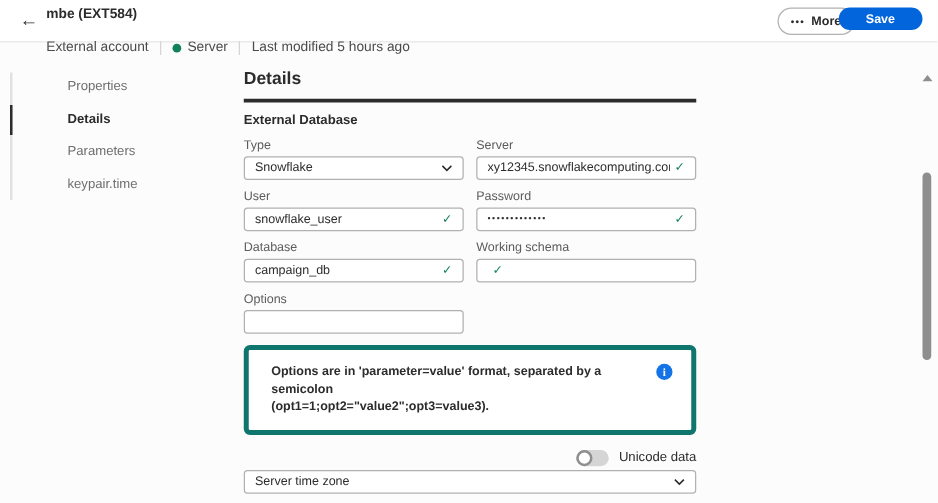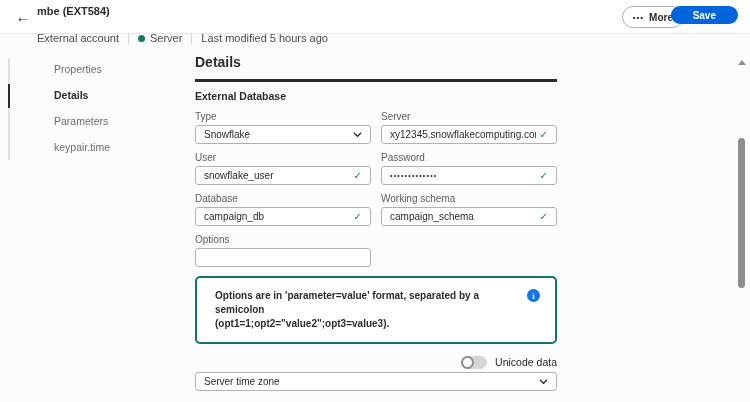--- a/index.html
+++ b/index.html
@@ -72,21 +72,21 @@
   }
   .f-select { cursor: pointer; }
   .f-input .val, .f-select .val { flex: 1; white-space: nowrap; overflow: hidden; }
   .pwd .val { font-size: 7px; letter-spacing: 1.2px; }
   .check { color: #12805c; font-size: 10px; font-weight: 700; margin-left: 4px; }
   .chev { margin-left: 4px; width: 9px; height: 9px; }
   .chev svg { display: block; }
 
   
   .info-box {
-    position: relative; margin-top: 9px; border: 2px solid #0f766e; border-radius: 5px;
+    position: relative; margin-top: 9px; border: 4px solid #0f766e; border-radius: 5px;
     background: #fff; padding: 11px 40px 11px 18px;
   }
   .info-line { font-size: 10px; font-weight: 700; color: #2c2c2c; line-height: 14px; }
   .info-icon {
     position: absolute; right: 15px; top: 11px; width: 13px; height: 13px; border-radius: 50%;
     background: #1473e6; color: #fff; font-size: 9px; font-weight: 700;
     display: flex; align-items: center; justify-content: center; font-family: "Liberation Serif", serif;
   }
 
   
@@ -203,21 +203,20 @@
       <div class="f-label">Database</div>
       <div class="f-input">
         <span class="val">campaign_db</span>
         <span class="check">✓</span>
       </div>
     </div>
 
     <div class="field">
       <div class="f-label">Working schema</div>
       <div class="f-input">
-        <span class="val">campaign_schema</span>
         <span class="check">✓</span>
       </div>
     </div>
 
     <div class="field">
       <div class="f-label">Options</div>
       <div class="f-input">
         <span class="val"></span>
       </div>
     </div>

